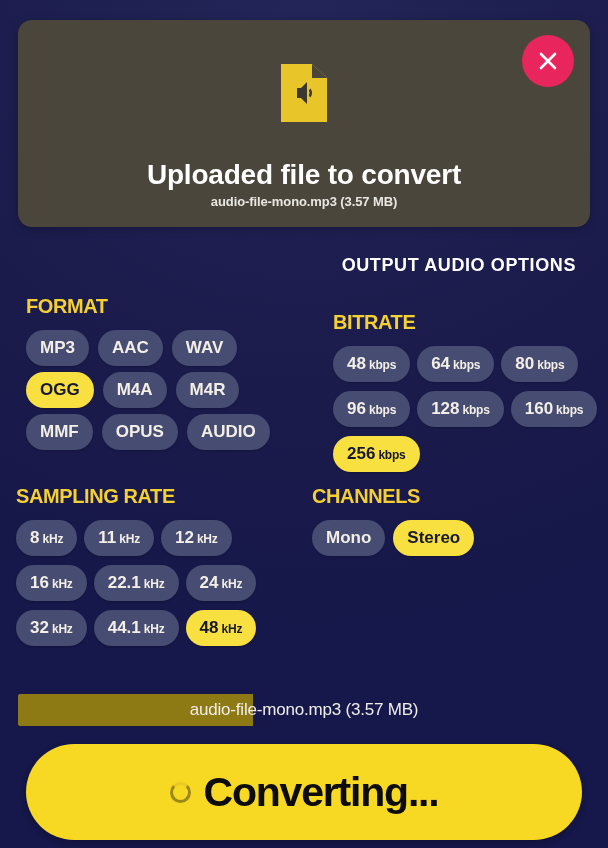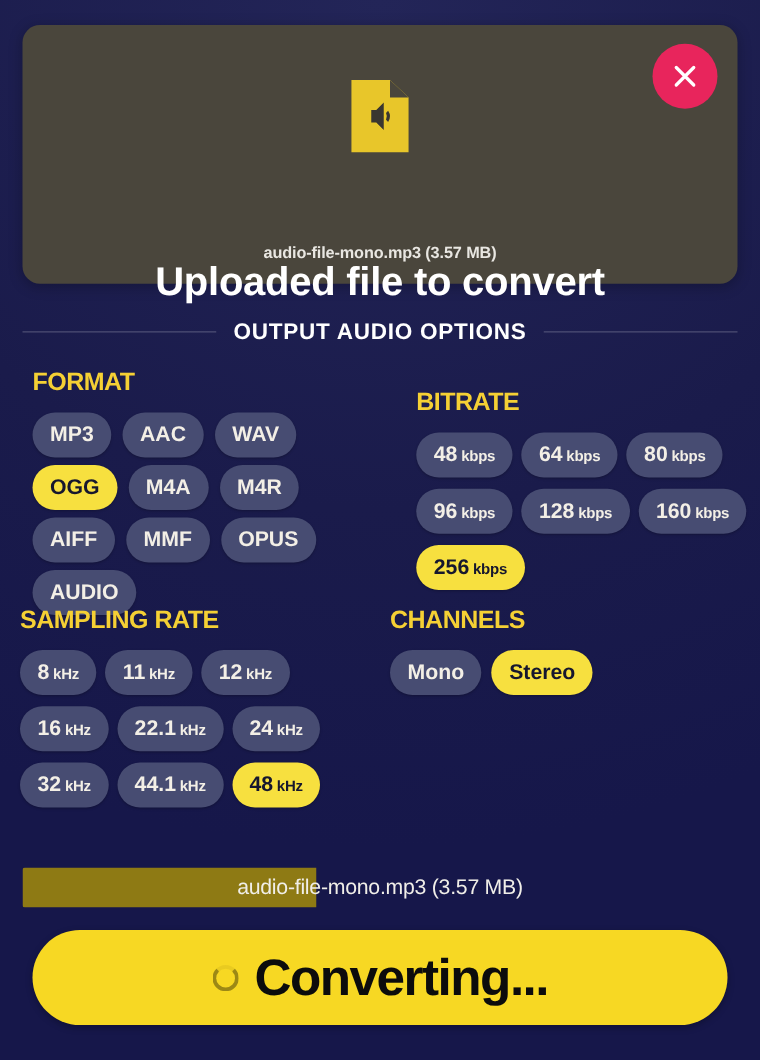--- a/index.html
+++ b/index.html
@@ -56,45 +56,45 @@
     justify-content: center;
   }
   .file-glyph { display:block; }
 
   .card-title {
     position: absolute;
     left: 0; right: 0;
     top: 139px;
     text-align: center;
     color: #ffffff;
-    font-size: 32px;
+    font-size: 28px;
     font-weight: bold;
     letter-spacing: -0.2px;
-    margin-top: 48px;
   }
   .card-sub {
     position: absolute;
     left: 0; right: 0;
     top: 174px;
     text-align: center;
     color: #e9e7e2;
     font-size: 13px;
     font-weight: bold;
     letter-spacing: -0.1px;
   }
 
   
   .options-header {
     position: absolute;
     left: 18px;
     right: 18px;
     top: 252px;
     height: 26px;
     display: flex;
-    align-items: center;
+    align-items: flex-end;
+    flex-direction: column;
   }
   .options-header .rule {
     flex: 1 1 auto;
     height: 1px;
     background: rgba(255,255,255,.22);
   }
   .options-header .otitle {
     color: #ffffff;
     font-size: 18px;
     font-weight: bold;
@@ -187,21 +187,21 @@
     font-size: 17px;
     letter-spacing: -0.2px;
   }
 
   
   .convert-btn {
     position: absolute;
     left: 26px;
     top: 744px;
     width: 556px;
-    height: 76px;
+    height: 96px;
     background: #f7d823;
     border: none;
     border-radius: 999px;
     cursor: pointer;
     display: flex;
     align-items: center;
     justify-content: center;
     gap: 13px;
     box-shadow: 0 2px 6px rgba(0,0,0,.28);
     padding: 0;
@@ -272,23 +272,20 @@
         <button class="chip selected">
           <span class="val">OGG</span>
         </button>
         <button class="chip">
           <span class="val">M4A</span>
         </button>
         <button class="chip">
           <span class="val">M4R</span>
         </button>
         <button class="chip">
-          <span class="val">AIFF</span>
-        </button>
-        <button class="chip">
           <span class="val">MMF</span>
         </button>
         <button class="chip">
           <span class="val">OPUS</span>
         </button>
         <button class="chip">
           <span class="val">AUDIO</span>
         </button>
       </div>
   </div>

